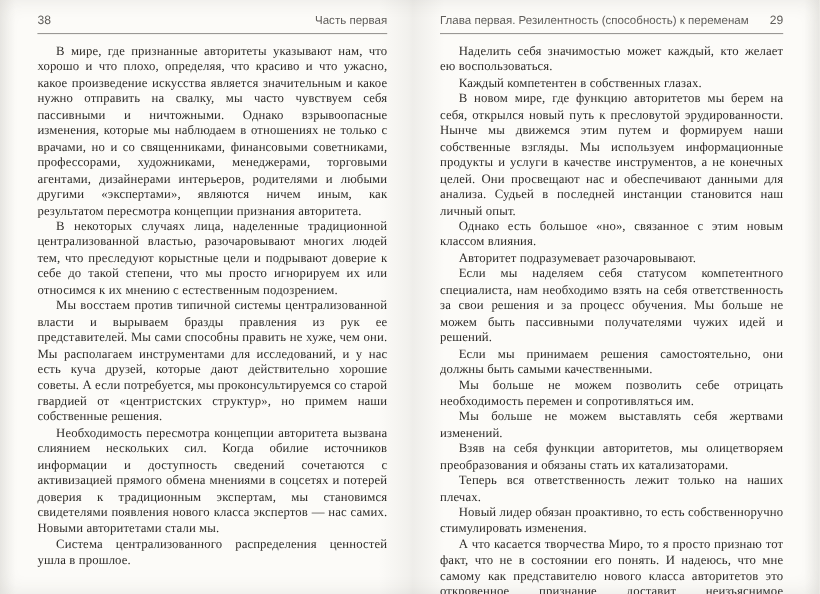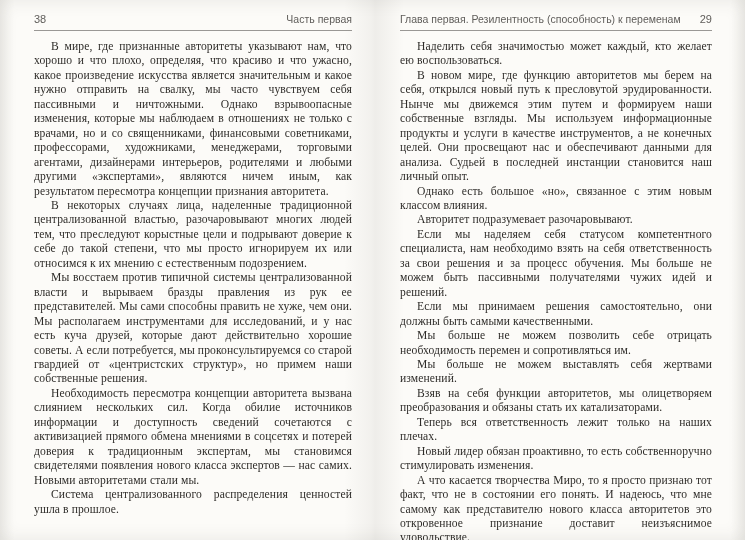--- a/index.html
+++ b/index.html
@@ -102,20 +102,21 @@
     </div>
   </div>
 
   <div class="page right">
     <div class="running-head">
       <span class="running-title">Глава первая. Резилентность (способность) к переменам</span>
       <span class="page-number">29</span>
     </div>
     <div class="body-text">
       <p>Наделить себя значимостью может каждый, кто желает ею воспользоваться.</p>
+      <p>Каждый компетентен в собственных глазах.</p>
       <p>В новом мире, где функцию авторитетов мы берем на себя, открылся новый путь к пресловутой эрудированности. Нынче мы движемся этим путем и формируем наши собственные взгляды. Мы используем информационные продукты и услуги в качестве инструментов, а не конечных целей. Они просвещают нас и обеспечивают данными для анализа. Судьей в последней инстанции становится наш личный опыт.</p>
       <p>Однако есть большое «но», связанное с этим новым классом влияния.</p>
       <p>Авторитет подразумевает разочаровывают.</p>
       <p>Если мы наделяем себя статусом компетентного специалиста, нам необходимо взять на себя ответственность за свои решения и за процесс обучения. Мы больше не можем быть пассивными получателями чужих идей и решений.</p>
       <p>Если мы принимаем решения самостоятельно, они должны быть самыми качественными.</p>
       <p>Мы больше не можем позволить себе отрицать необходимость перемен и сопротивляться им.</p>
       <p>Мы больше не можем выставлять себя жертвами изменений.</p>
       <p>Взяв на себя функции авторитетов, мы олицетворяем преобразования и обязаны стать их катализаторами.</p>
       <p>Теперь вся ответственность лежит только на наших плечах.</p>
       <p>Новый лидер обязан проактивно, то есть собственноручно стимулировать изменения.</p>

